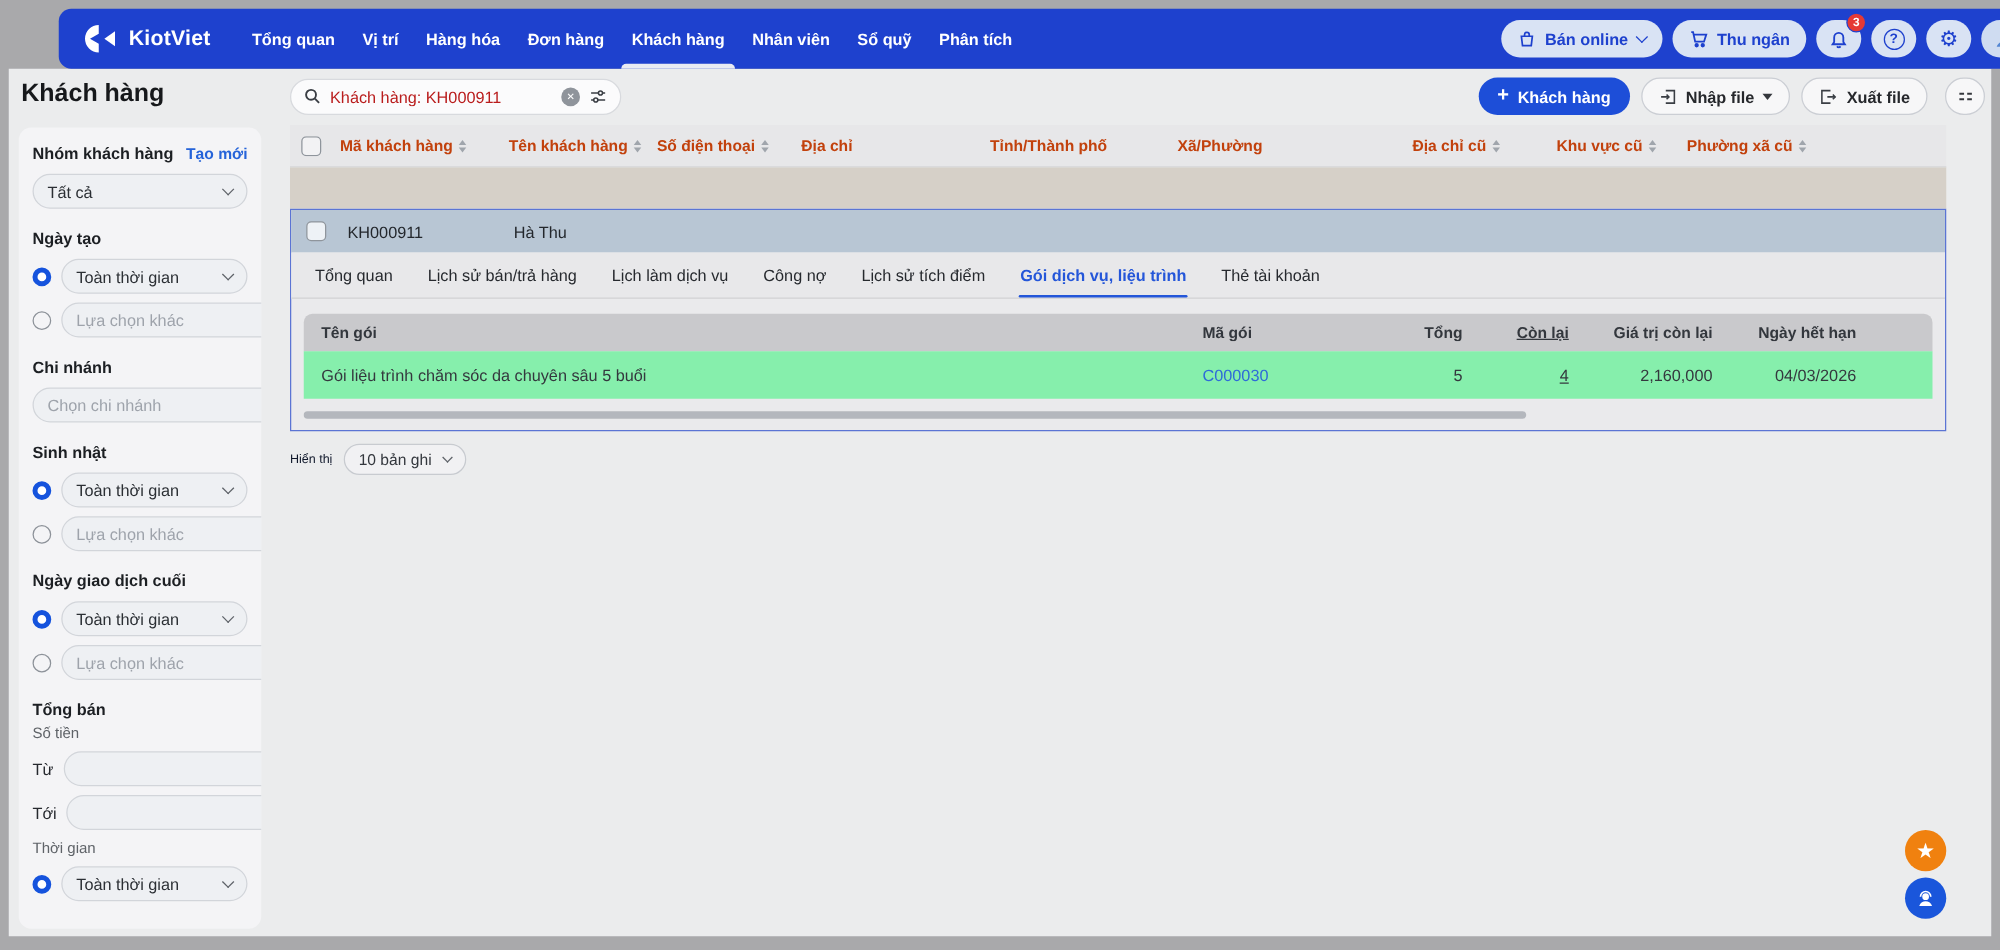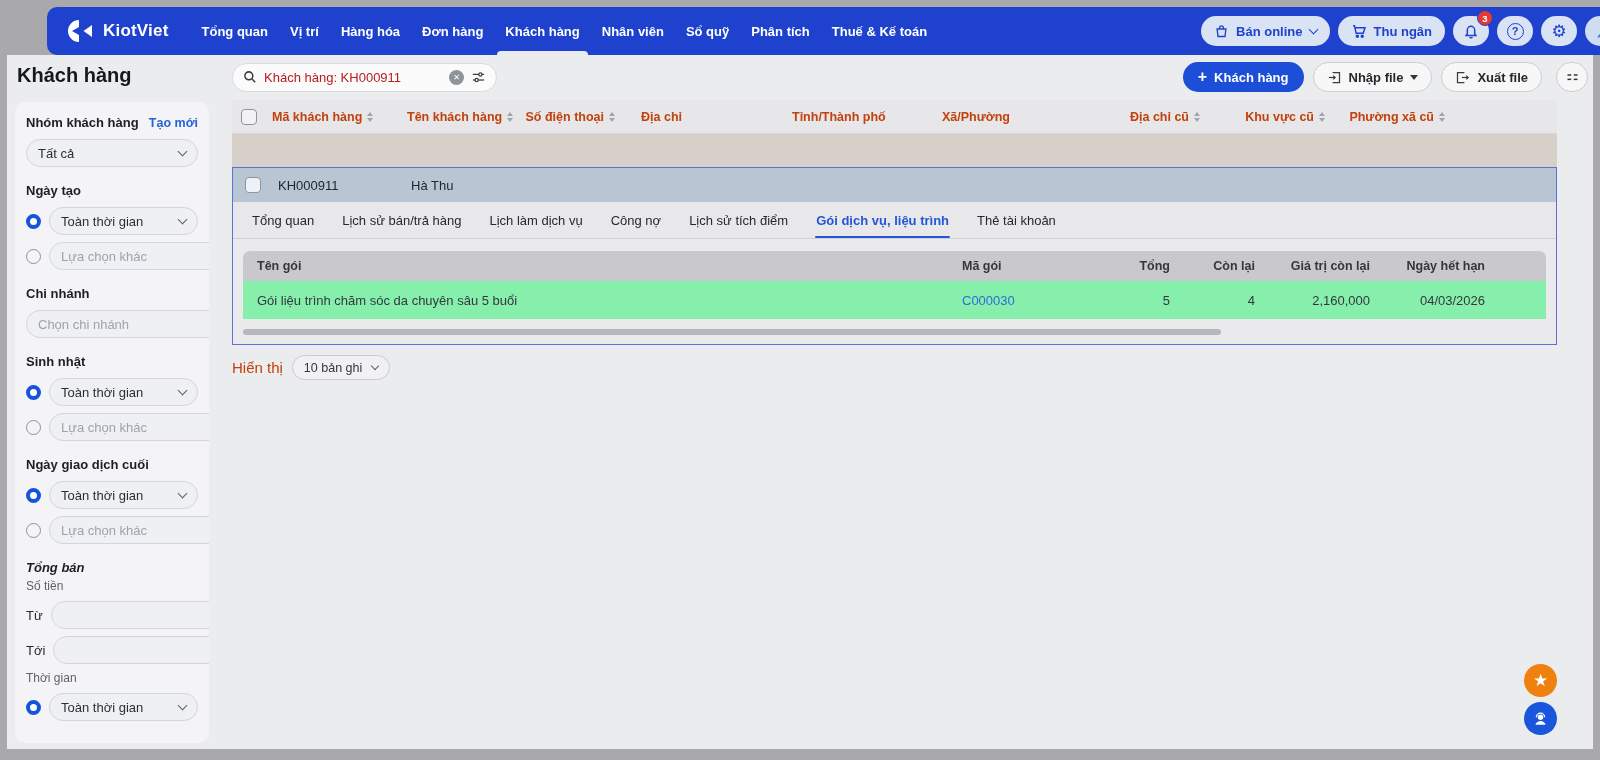--- a/index.html
+++ b/index.html
@@ -102,30 +102,30 @@
   .tab.active { color:#2456d9; font-weight:700; }
   .tab.active::after { content:""; position:absolute; left:13px; right:13px; bottom:0; height:2.5px;
          background:#2456d9; border-radius:2px; }
   .inner { padding:12px 10px 9px; }
   .ithead { height:30px; background:#c9c9cc; border-radius:7px 7px 0 0; display:flex; align-items:center;
             font-size:12.5px; font-weight:700; color:#33373d; }
   .itrow { height:38px; background:#86efac; display:flex; align-items:center; font-size:13px; color:#34383e; }
   .i-name { flex:1; padding-left:14px; }
   .i-code { width:125px; }
   .i-tot { width:95px; }
-  .i-rem { width:85px; }
+  .i-rem { width:85px;text-decoration:underline; }
   .i-val { width:115px; }
   .i-exp { width:115px; }
   .i-sp { width:55px; }
   .link { color:#2e6bd8; cursor:pointer; }
   .hscroll-track { margin-top:10px; height:6px; }
   .hscroll-thumb { width:978px; height:6px; background:#b4b7bd; border-radius:3px; cursor:pointer; }
 
   .pager { position:absolute; left:15px; top:300px; display:flex; align-items:center; gap:9px; }
-  .pager-label { font-size:15px; color:#c2410c; }
+  .pager-label { font-size:10px; color:#0f172a; }
   .pager-pill { height:25px; background:#f1f1f3; border:1px solid #c8cbd0; border-radius:13px; display:flex;
                 align-items:center; gap:10px; padding:0 11px; font-size:12.5px; color:#33373d; cursor:pointer; }
   .pager-pill .chev { width:6px; height:6px; margin-top:-3px; color:#5d6167; }
 
   
   .fab { position:absolute; width:33px; height:33px; border-radius:50%; display:flex; align-items:center;
          justify-content:center; cursor:pointer; z-index:9; }
   .fab-star { left:1524px; top:664px; background:#f0810f; color:#fff; font-size:17px; }
   .fab-support { left:1524px; top:702px; background:#1a56db; }
 </style>
@@ -144,21 +144,20 @@
   </div>
   <div class="nav-items">
     <div class="nav-item">Tổng quan</div>
     <div class="nav-item">Vị trí</div>
     <div class="nav-item">Hàng hóa</div>
     <div class="nav-item">Đơn hàng</div>
     <div class="nav-item active">Khách hàng</div>
     <div class="nav-item">Nhân viên</div>
     <div class="nav-item">Sổ quỹ</div>
     <div class="nav-item">Phân tích</div>
-    <div class="nav-item">Thuế &amp; Kế toán</div>
   </div>
   <div class="nav-right">
     <div class="nav-pill">
       <span style="display:flex;">
         <svg width="15" height="15" viewBox="0 0 24 24" fill="none" stroke="currentColor" stroke-width="2.2">
           <path d="M5 8h14l-1.4 12H6.4L5 8z"></path>
             <path d="M9 8V6a3 3 0 0 1 6 0v2"></path>
         </svg>
       </span>
       <span>Bán online</span>
@@ -284,21 +283,21 @@
         <div class="f-row" style="margin-bottom:0;">
           <span class="radio off"></span>
           <div class="pill">
             <input placeholder="Lựa chọn khác" style="">
 
           </div>
         </div>
       </div>
 
       <div class="f-sec" style="margin-bottom:0;">
-        <div class="f-head" style="margin-bottom:4px;font-style:italic;">
+        <div class="f-head" style="margin-bottom:4px;">
             <span class="f-title">Tổng bán</span>
           </div>
         <div class="f-sub">Số tiền</div>
         <div class="f-row">
           <span class="f-lab">Từ</span>
           <div class="pill">
             <input class="num" placeholder="0" style="">
           </div>
         </div>
         <div class="f-row">

